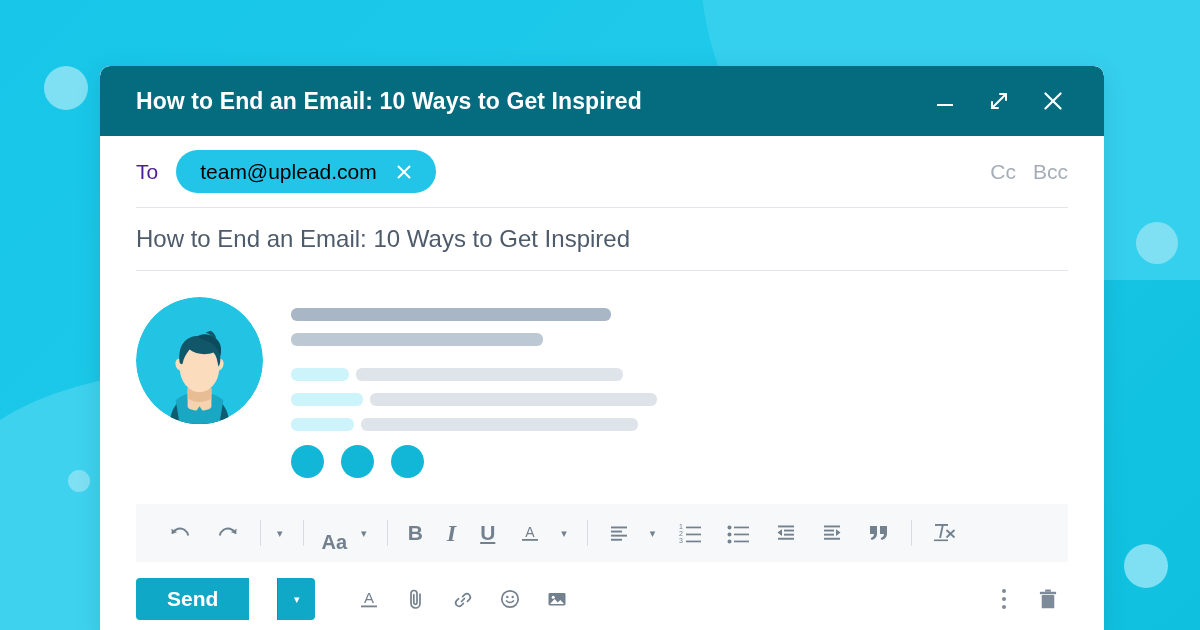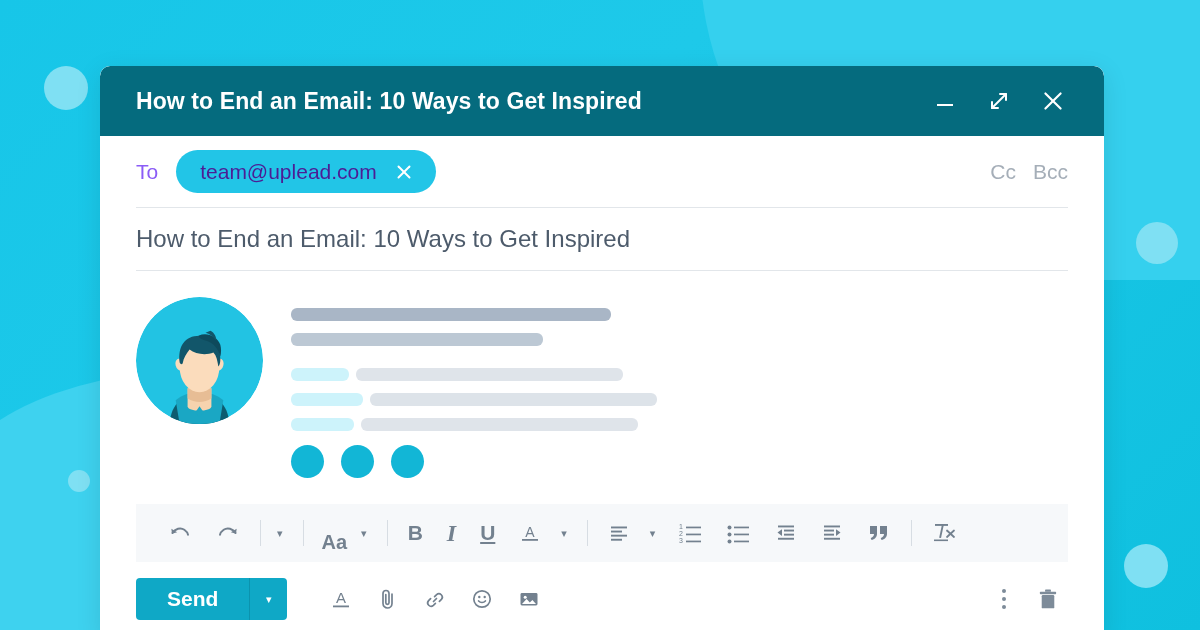--- a/index.html
+++ b/index.html
@@ -68,24 +68,24 @@
   }
   .win-btn svg { display: block; }
 
   
   .recipients {
     margin: 0 36px; flex: none;
     height: 72px;
     display: flex; align-items: center;
     border-bottom: 1px solid #e2e6ea;
   }
-  .to-label { color: #8b5cf6; font-size: 21px; margin-right: 18px; }
+  .to-label { color: #4c1d95; font-size: 21px; margin-right: 18px; }
   .chip {
     display: inline-flex; align-items: center; gap: 16px;
-    background: #22c5e7; color: #4c1d95;
+    background: #22c5e7; color: #000000;
     border-radius: 22px;
     height: 43px; padding: 0 21px 0 24px;
     font-size: 21px; cursor: pointer;
   }
   .chip-x { display: flex; align-items: center; cursor: pointer; }
   .ccbcc { margin-left: auto; display: flex; gap: 17px; }
   .ccbcc span { color: #a5aeb8; font-size: 21px; cursor: pointer; }
 
   
   .subject {
@@ -124,21 +124,21 @@
   .tb-sep { width: 1px; height: 26px; background: #d7dde3; margin: 0 8px; flex: none; }
   .tb-txt { font-size: 21px; font-weight: bold; color: #73818f; cursor: pointer; padding: 0 12px; }
   .tb-txt.ital { font-style: italic; font-family: "Liberation Serif", serif; font-size: 24px; }
 
   
   .actionbar {
     flex: none; height: 74px;
     display: flex; align-items: center;
     padding: 0 36px; gap: 0;
   }
-  .send-wrap { display: flex; align-items: stretch; border-radius: 4px; overflow: hidden; cursor: pointer; }
+  .send-wrap { display: flex; align-items: stretch; border-radius: 4px; overflow: hidden; cursor: pointer; gap: 28px; }
   .send-main {
     background: #0fa8c6; color: #fff;
     font-size: 21px; font-weight: bold;
     padding: 0 31px; height: 42px;
     display: flex; align-items: center; cursor: pointer;
   }
   .send-caret {
     background: #0fa8c6; color: #fff;
     width: 38px; height: 42px;
     display: flex; align-items: center; justify-content: center;

